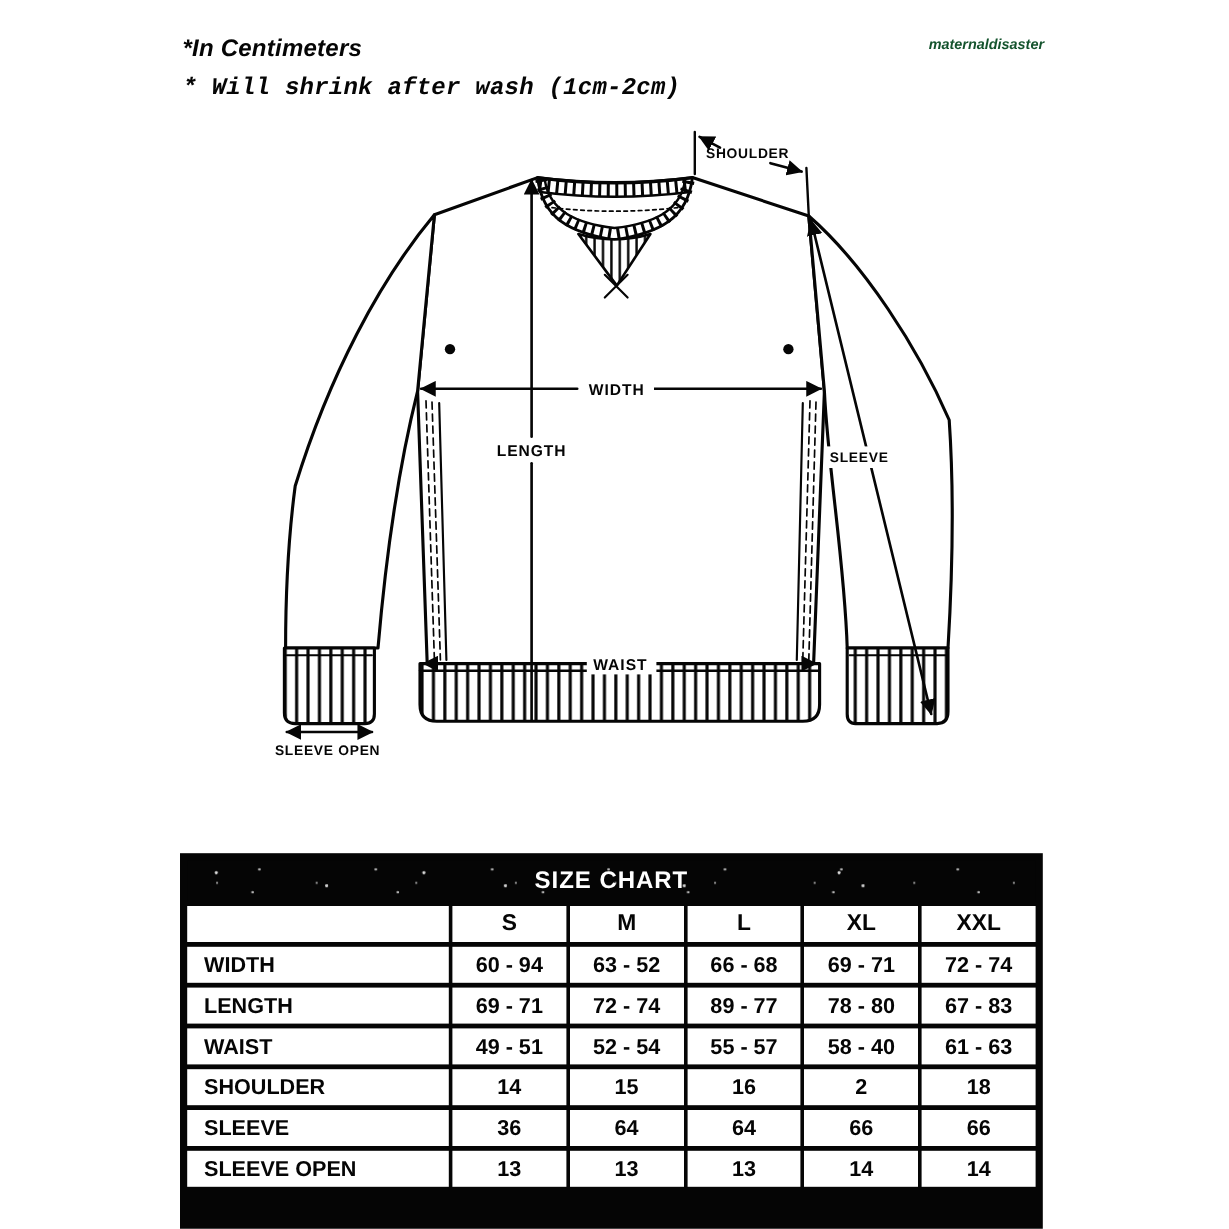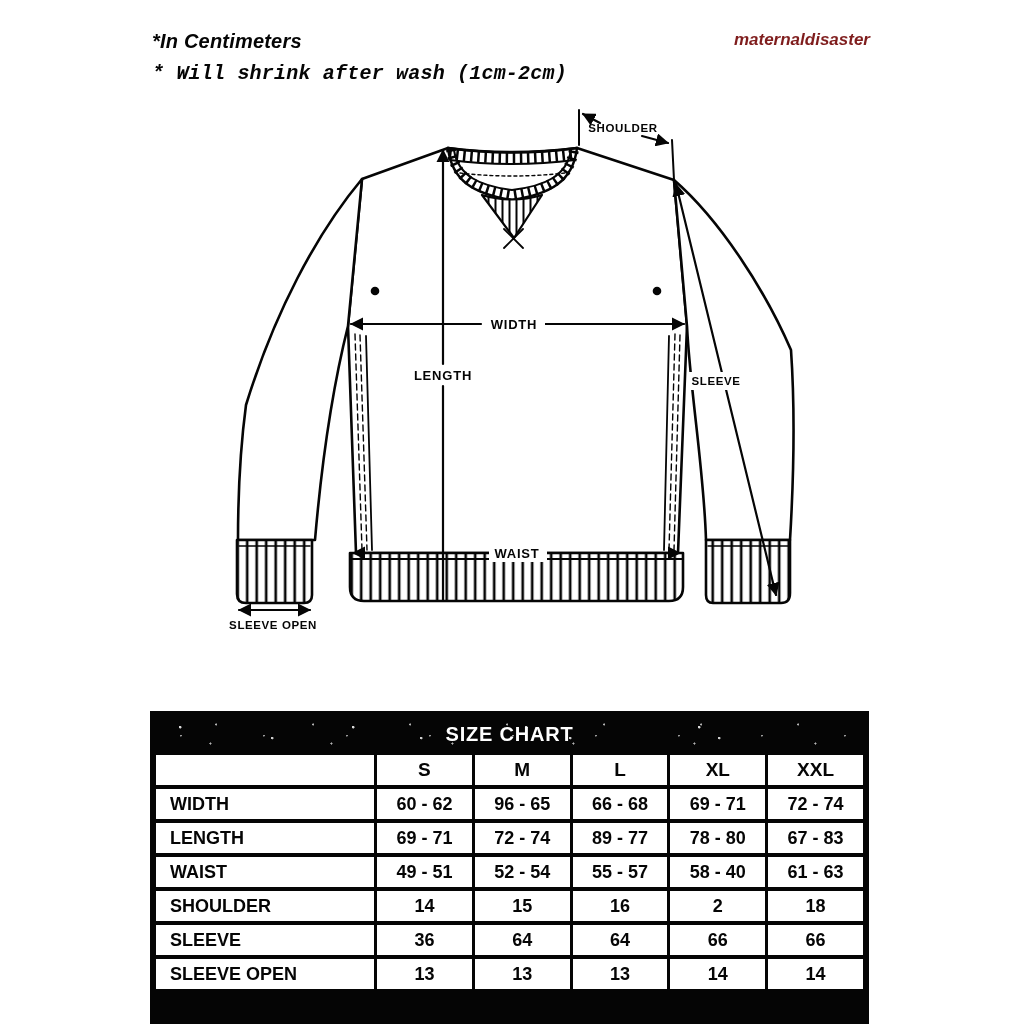--- a/index.html
+++ b/index.html
@@ -9,21 +9,21 @@
   }
   
   .note{
     position:absolute;left:152px;font-weight:bold;font-style:italic;
     font-size:20px;letter-spacing:.2px;color:#050505;
   }
   .note1{top:30px;}
   .note2{top:62px;font-family:Liberation Mono, monospace;}
   .brand{
     position:absolute;right:154px;top:30px;font-weight:bold;font-style:italic;
-    font-size:17px;color:#7f1d1d;
+    font-size:12px;color:#14532d;
   }
   
   .diagram{position:absolute;left:100px;top:90px;width:824px;height:560px;}
   .lbl{
     font-family:"Liberation Sans",sans-serif;font-weight:700;font-size:13px;
     letter-spacing:.8px;fill:#050505;stroke:none;text-anchor:middle;
   }
   .lbl-sm{font-size:11.5px;letter-spacing:.6px;}
   
   .size-table{
@@ -154,22 +154,22 @@
   <div class="t-title">SIZE CHART</div>
 
   <div class="cell rowlabel"></div>
   <div class="cell head">S</div>
   <div class="cell head">M</div>
   <div class="cell head">L</div>
   <div class="cell head">XL</div>
   <div class="cell head">XXL</div>
 
   <div class="cell rowlabel">WIDTH</div>
-  <div class="cell">60 - 62</div>
-  <div class="cell">96 - 65</div>
+  <div class="cell">60 - 94</div>
+  <div class="cell">63 - 52</div>
   <div class="cell">66 - 68</div>
   <div class="cell">69 - 71</div>
   <div class="cell">72 - 74</div>
 
   <div class="cell rowlabel">LENGTH</div>
   <div class="cell">69 - 71</div>
   <div class="cell">72 - 74</div>
   <div class="cell">89 - 77</div>
   <div class="cell">78 - 80</div>
   <div class="cell">67 - 83</div>

